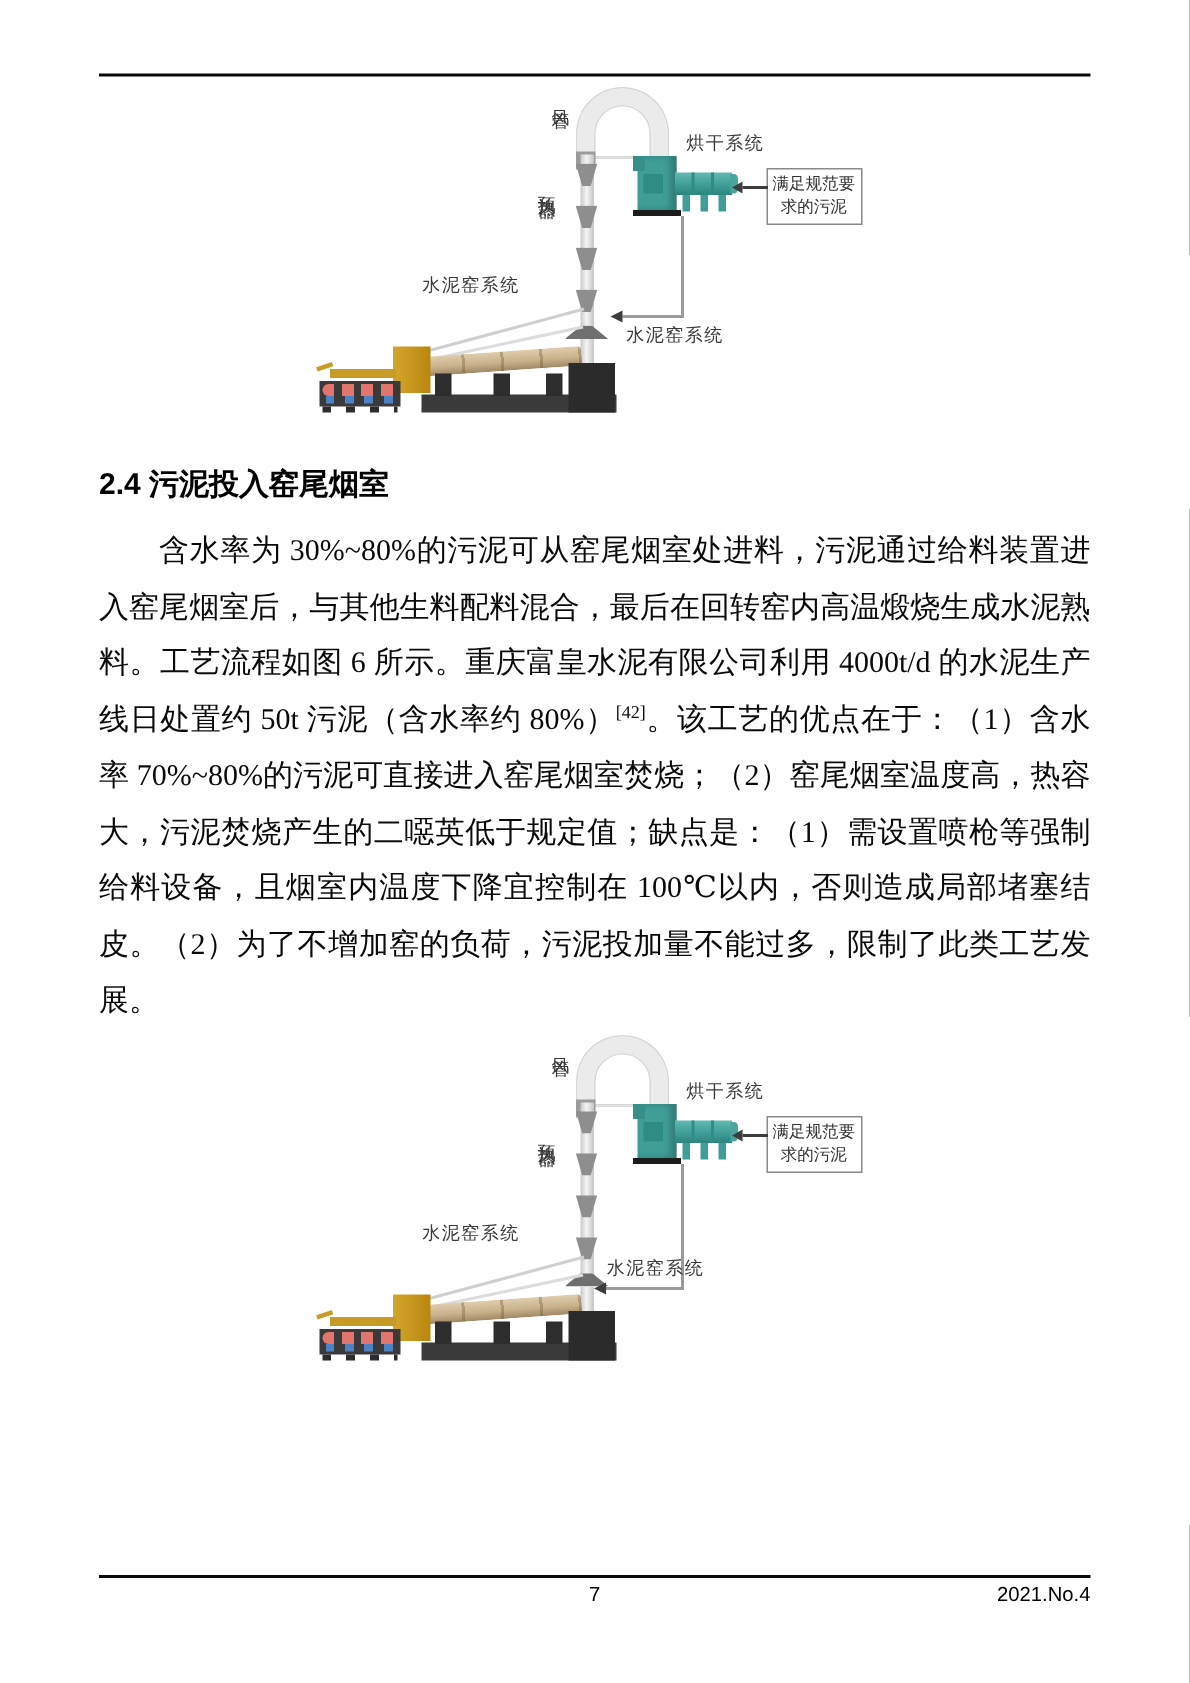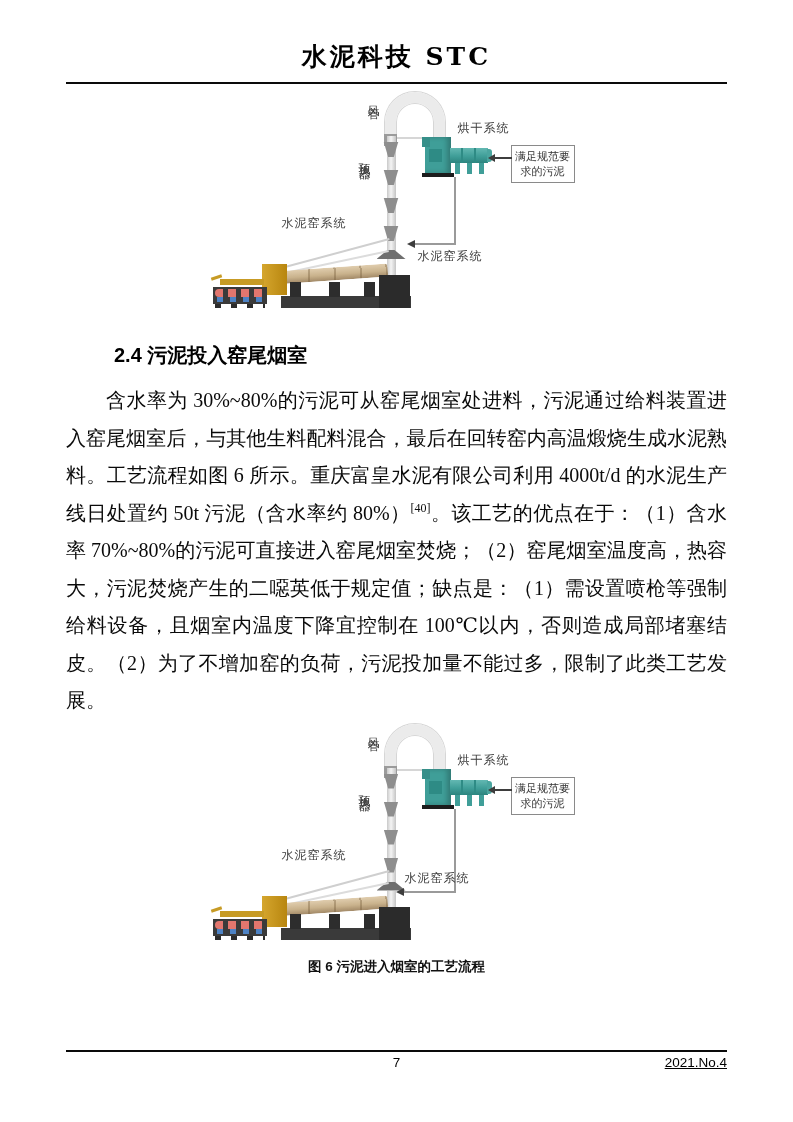--- a/index.html
+++ b/index.html
@@ -78,39 +78,38 @@
   .dg.fig5 .enter-label { left:236px; top:158px; }
   .dg.fig6 .conn-v { left:272px; top:87px; width:2px; height:84px; }
   .dg.fig6 .conn-h { left:222px; top:169px; width:52px; height:2px; }
   .dg.fig6 .conn-head { left:214px; top:166px; }
   .dg.fig6 .enter-label { left:223px; top:148px; }
 
   .fig-caption { text-align:center; font-family:"Liberation Sans","DejaVu Sans",sans-serif;
                  font-weight:700; font-size:13.5px; margin-top:4px; color:#111; }
 
   .sec-heading { margin-top:20px; font-family:"Liberation Sans","DejaVu Sans",sans-serif;
-                 font-weight:700; font-size:20px;margin-left:48px; }
+                 font-weight:700; font-size:20px; }
   .body-par { margin-top:13px; font-size:20px; line-height:37.5px; text-align:justify;
               text-indent:2em; color:#0a0a0a; }
   .body-par sup { font-size:12px; line-height:0; }
 
   .footer { position:absolute; left:66px; right:66px; top:1050px; }
   .foot-rule { border:none; border-top:2px solid #0a0a0a; }
   .foot-row { position:relative; margin-top:3px; height:20px;
               font-family:"Liberation Sans","DejaVu Sans",sans-serif; font-size:13.5px; }
   .page-num { text-align:center; }
-  .issue { position:absolute; right:0; top:0;text-decoration:underline; }
+  .issue { position:absolute; right:0; top:0; }
 </style>
 </head>
 <body>
 
 <div class="page">
   <div class="content">
 
-    <div class="journal-title">水泥科技  STC</div>
     <hr class="head-rule">
 
     <div class="dg fig5">
       <div class="upipe"></div>
       <div class="collar"></div>
       <div class="colpipe" style="top:46px;height:122px;"></div>
       <div class="cone" style="top:52px;"></div>
       <div class="cone" style="top:80px;"></div>
       <div class="cone" style="top:108px;"></div>
       <div class="cone" style="top:136px;"></div>
@@ -158,21 +157,21 @@
       <div class="plat-legs"></div>
       <div class="plat-right"></div>
       <div class="pier" style="left:108px;"></div>
       <div class="pier" style="left:147px;"></div>
       <div class="pier" style="left:182px;"></div>
       <div class="foundation"></div>
     </div>
 
     <div class="sec-heading">2.4 污泥投入窑尾烟室</div>
 
-    <p class="body-par"><span>含水率为 30%~80%的污泥可从窑尾烟室处进料，污泥通过给料装置进入窑尾烟室后，与其他生料配料混合，最后在回转窑内高温煅烧生成水泥熟料。工艺流程如图 6 所示。重庆富皇水泥有限公司利用 4000t/d 的水泥生产线日处置约 50t 污泥（含水率约 80%）</span><sup>[40]</sup><span>。该工艺的优点在于：（1）含水率 70%~80%的污泥可直接进入窑尾烟室焚烧；（2）窑尾烟室温度高，热容大，污泥焚烧产生的二噁英低于规定值；缺点是：（1）需设置喷枪等强制给料设备，且烟室内温度下降宜控制在 100℃以内，否则造成局部堵塞结皮。（2）为了不增加窑的负荷，污泥投加量不能过多，限制了此类工艺发展。</span></p>
+    <p class="body-par"><span>含水率为 30%~80%的污泥可从窑尾烟室处进料，污泥通过给料装置进入窑尾烟室后，与其他生料配料混合，最后在回转窑内高温煅烧生成水泥熟料。工艺流程如图 6 所示。重庆富皇水泥有限公司利用 4000t/d 的水泥生产线日处置约 50t 污泥（含水率约 80%）</span><sup>[42]</sup><span>。该工艺的优点在于：（1）含水率 70%~80%的污泥可直接进入窑尾烟室焚烧；（2）窑尾烟室温度高，热容大，污泥焚烧产生的二噁英低于规定值；缺点是：（1）需设置喷枪等强制给料设备，且烟室内温度下降宜控制在 100℃以内，否则造成局部堵塞结皮。（2）为了不增加窑的负荷，污泥投加量不能过多，限制了此类工艺发展。</span></p>
 
     <div class="dg fig6" style="margin-top:2px;">
       <div class="upipe"></div>
       <div class="collar"></div>
       <div class="colpipe" style="top:46px;height:122px;"></div>
       <div class="cone" style="top:52px;"></div>
       <div class="cone" style="top:80px;"></div>
       <div class="cone" style="top:108px;"></div>
       <div class="cone" style="top:136px;"></div>
       <div class="splay"></div>
@@ -216,21 +215,20 @@
       <div class="plat-left"></div>
       <div class="cooler-red"></div>
       <div class="cooler-blue"></div>
       <div class="plat-legs"></div>
       <div class="plat-right"></div>
       <div class="pier" style="left:108px;"></div>
       <div class="pier" style="left:147px;"></div>
       <div class="pier" style="left:182px;"></div>
       <div class="foundation"></div>
     </div>
-    <div class="fig-caption">图 6 污泥进入烟室的工艺流程</div>
 
   </div>
 
   <div class="footer">
     <hr class="foot-rule">
     <div class="foot-row">
       <div class="page-num">7</div>
       <div class="issue">2021.No.4</div>
     </div>
   </div>

